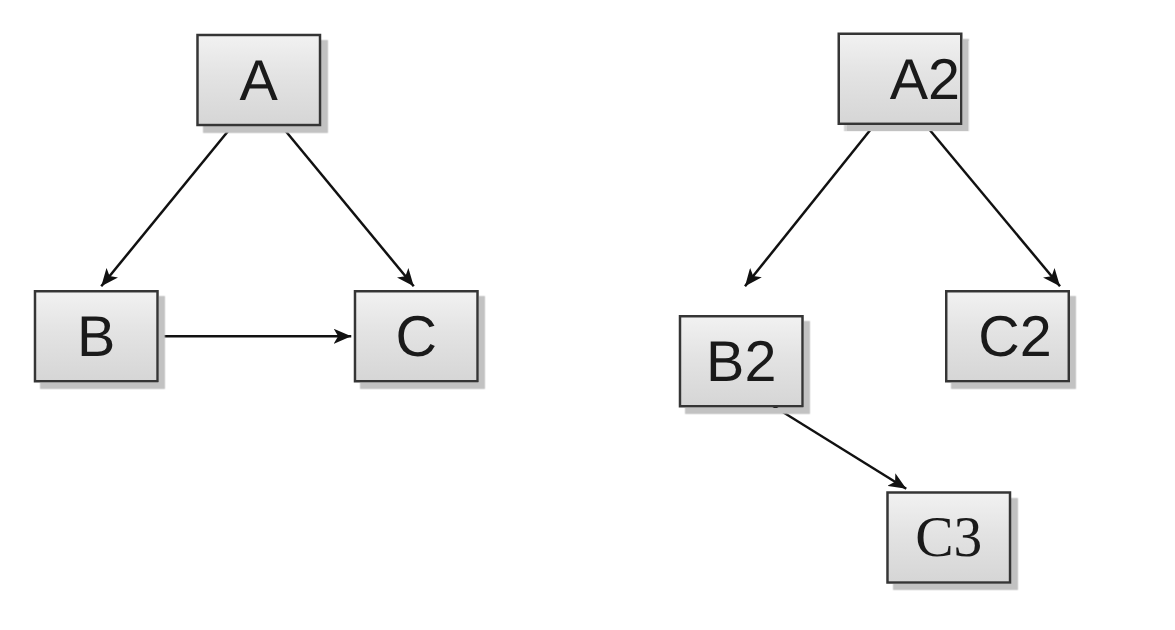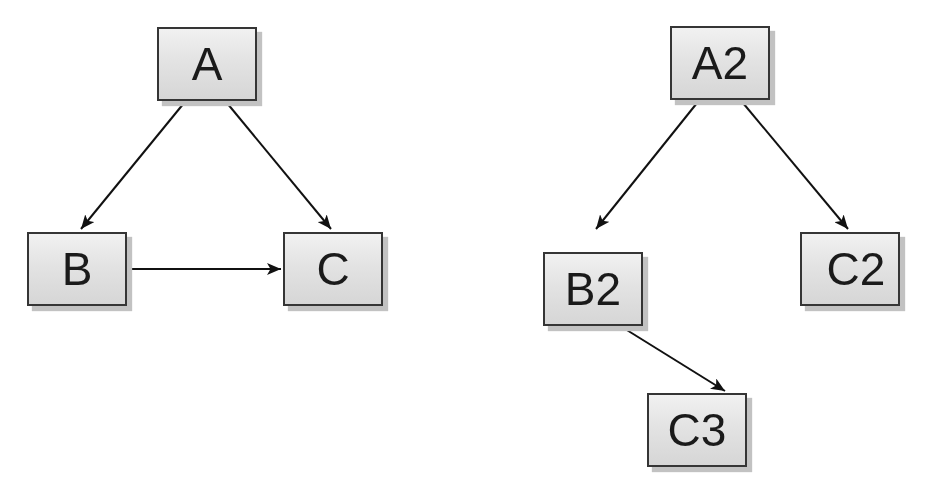--- a/index.html
+++ b/index.html
@@ -38,24 +38,24 @@
     font-size: 46px;
     color: #1a1a1a;
     line-height: 1;
     user-select: none;
   }
   
   #node-A  { left: 157px; top:  27px; }
   #node-B  { left:  27px; top: 232px; }
   #node-C  { left: 283px; top: 232px; }
   
-  #node-A2 { left: 670px; top:  26px; }
+  #node-A2 { left: 670px; top:  26px; justify-content: flex-end; }
   #node-B2 { left: 543px; top: 232px; margin-top: 20px; }
-  #node-C2 { left: 800px; top: 232px; padding-left: 12px; }
-  #node-C3 { left: 647px; top: 393px; }
+  #node-C2 { left: 756px; top: 232px; padding-left: 12px; }
+  #node-C3 { left: 709px; top: 393px; font-family: Liberation Serif, serif; }
 </style>
 </head>
 <body>
 
 <div id="canvas">
 
   <svg id="edge-layer" viewBox="0 0 940 504" xmlns="http://www.w3.org/2000/svg">
     <defs>
       <marker id="arrowhead" markerUnits="userSpaceOnUse" markerWidth="15" markerHeight="12" viewBox="0 0 15 12" refX="14" refY="6" orient="auto">
         <path d="M0,0 L14,6 L0,12 L3.5,6 Z" fill="#111111"></path>

